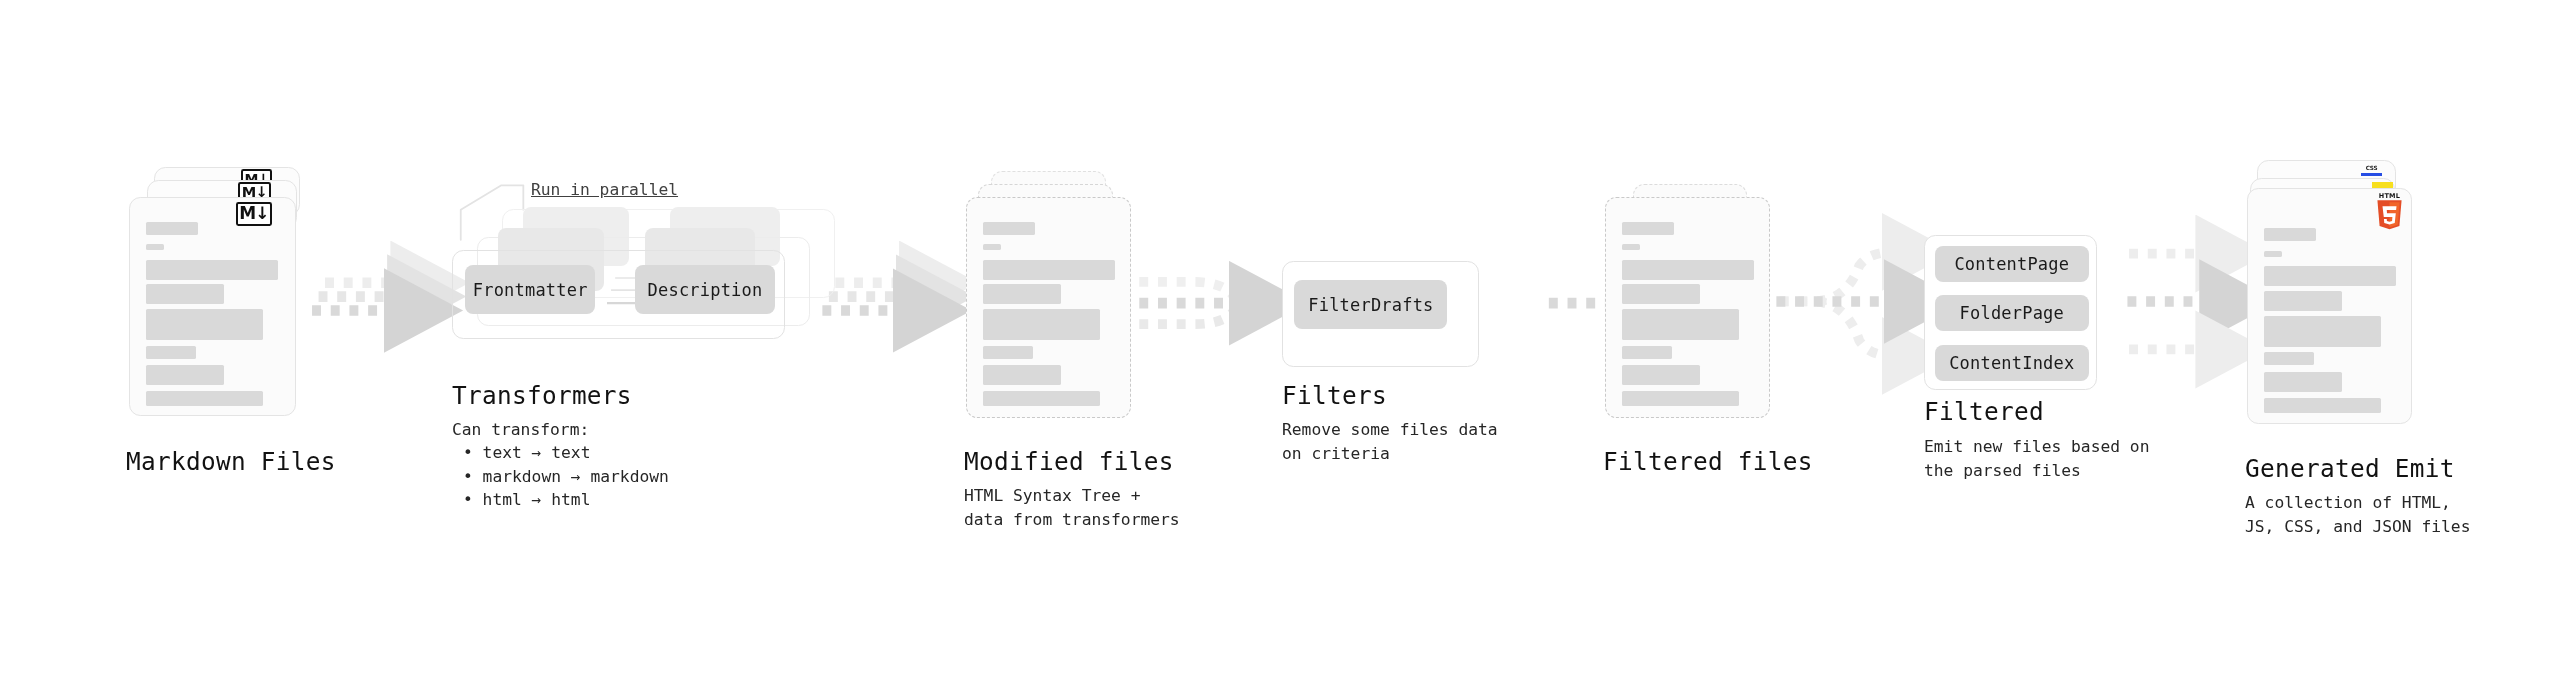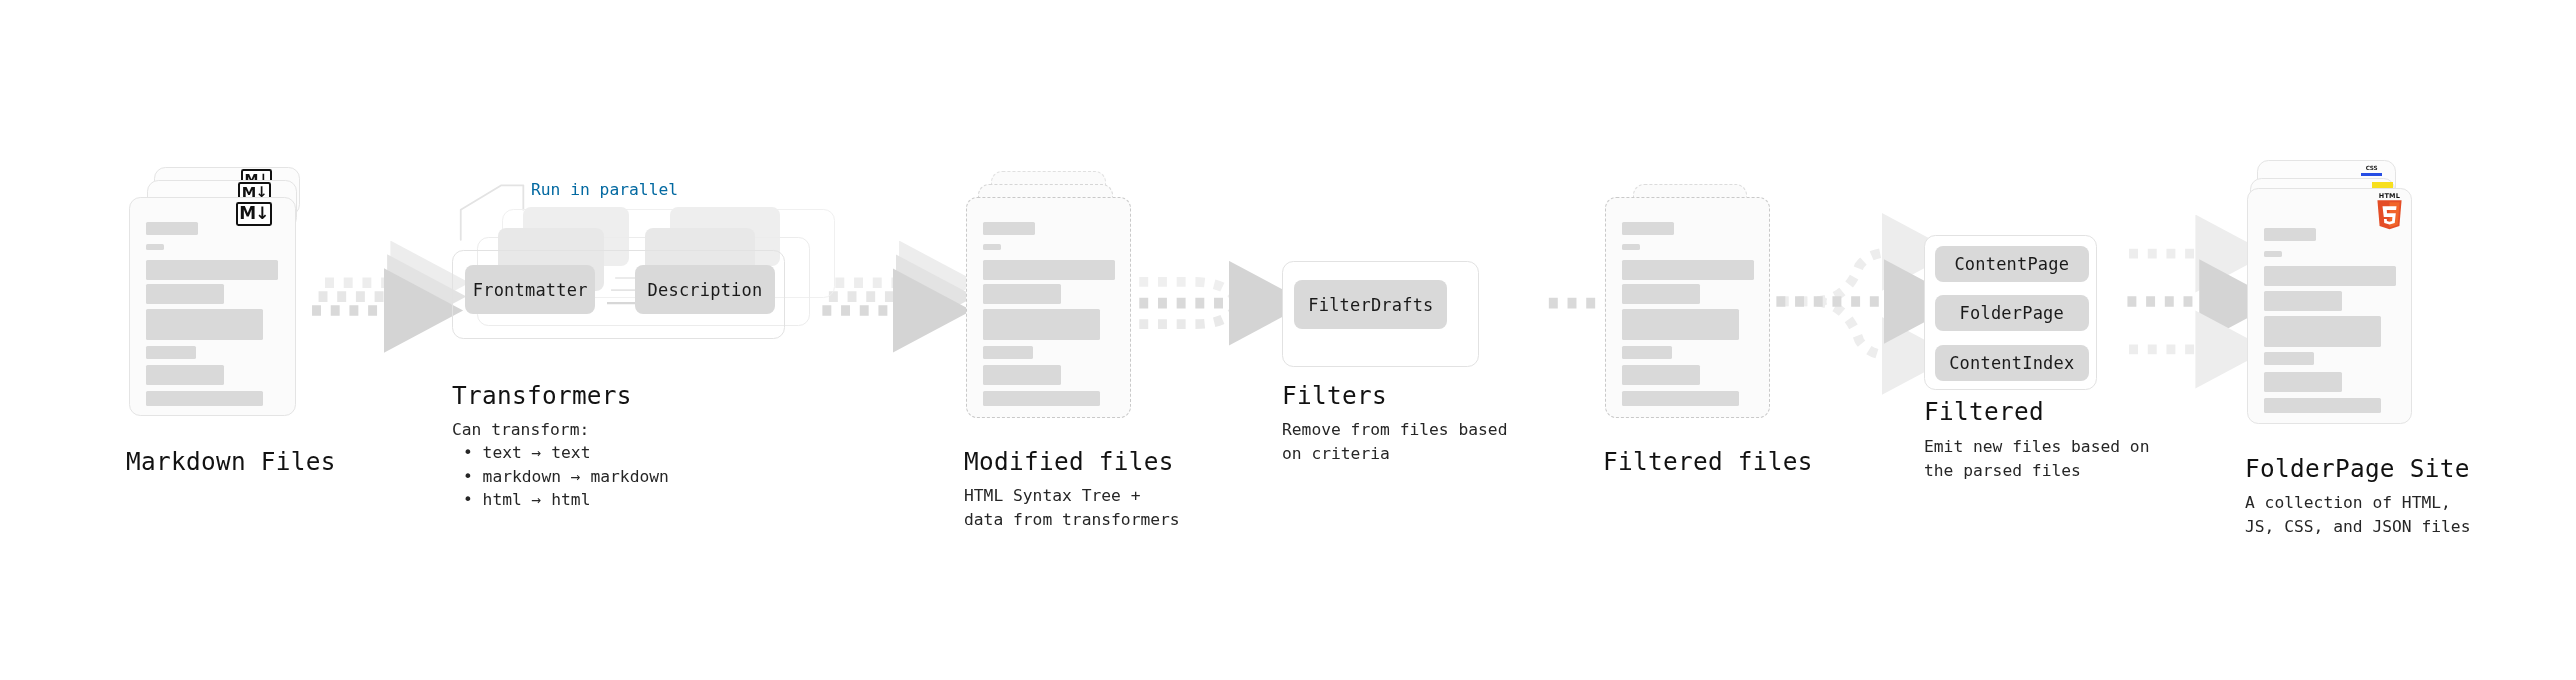--- a/index.html
+++ b/index.html
@@ -132,23 +132,24 @@
     font-size: 17px;
     color: #1a1a1a;
     white-space: nowrap;
     letter-spacing: 0.2px;
   }
 
   
   .parallel-note {
     position: absolute;
     font-size: 16.3px;
-    color: #0369a1;
+    color: #404040;
     white-space: nowrap;
     line-height: 1;
+    text-decoration: underline;
   }
 
   svg.overlay {
     position: absolute;
     left: 0; top: 0;
     width: 2576px;
     height: 681px;
     pointer-events: none;
     overflow: visible;
   }
@@ -302,21 +303,21 @@
   </div>
 
   <div>
 
     <div class="panel solidbg" style="left:1282px; top:252px; width:197px; height:106px;">
       <div class="chip" style="left:11.4px; top:18px; width:153px; height:49px;">FilterDrafts</div>
     </div>
 
     <div class="stage-title" style="left:1282px; top:384px;">Filters</div>
 
-    <div class="stage-desc" style="left:1282px; top:418px;">Remove from files based
+    <div class="stage-desc" style="left:1282px; top:418px;">Remove some files data
 on criteria</div>
   </div>
 
   <div>
 
     <div class="doccard dashed" style="left:1633px; top:184px; width:114px; height:39px; border-color:#dcdcdc;"></div>
 
     <div class="doccard dashed" style="left:1605px; top:197px; width:165px; height:221px;">
       <div class="skel" style="left:16.3px; top:23.6px;  width:52px; height:13px;"></div>
       <div class="skel" style="left:16.3px; top:46px;  width:18px; height:5.7px;"></div>
@@ -369,20 +370,20 @@
 
     <div class="html5" style="left:2375px; top:193px;">
       <div class="h5-word">HTML</div>
       <svg width="29" height="32.5" viewBox="0 0 36 40">
         <path d="M3,0 L33,0 L30.3,32 L18,36 L5.7,32 z" fill="#e44d26"></path>
         <path d="M18,2.5 L30.6,2.5 L28.3,30.6 L18,33.9 z" fill="#f16529"></path>
         <path d="M9.3,7.5 L26.7,7.5 L26.2,12.2 L14.6,12.2 L14.9,16.4 L25.8,16.4 L24.5,28.4 L18,30.3 L11.5,28.4 L11.1,23.3 L14.6,23.3 L14.8,25.9 L18,26.8 L21.2,25.9 L21.6,20.9 L10.9,20.9 z" fill="#ffffff"></path>
       </svg>
     </div>
 
-    <div class="stage-title" style="left:2245px; top:457px;">FolderPage Site</div>
+    <div class="stage-title" style="left:2245px; top:457px;">Generated Emit</div>
 
     <div class="stage-desc" style="left:2245px; top:491px;">A collection of HTML,
 JS, CSS, and JSON files</div>
   </div>
 
 </div>
 
 
 </body></html>

